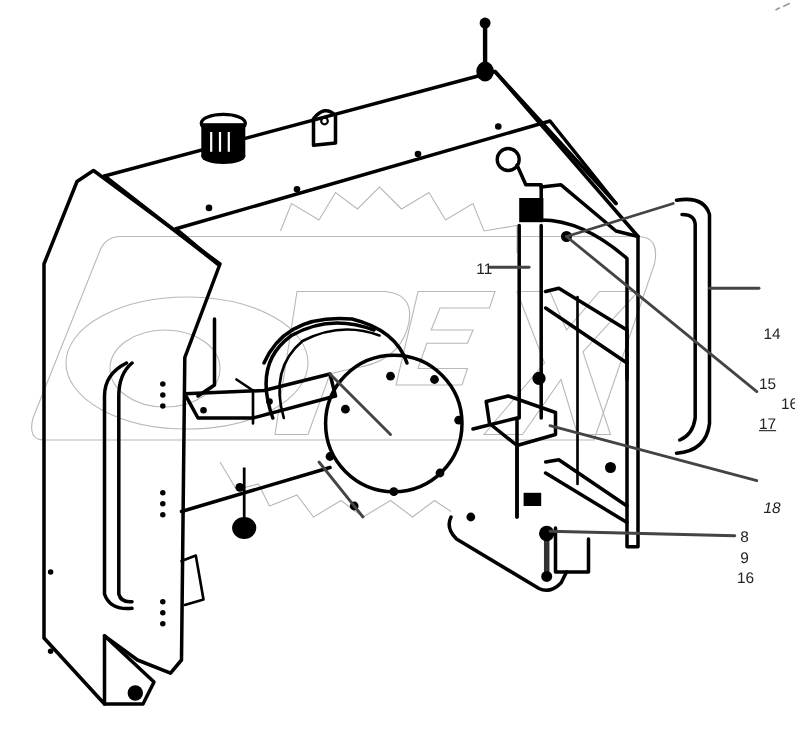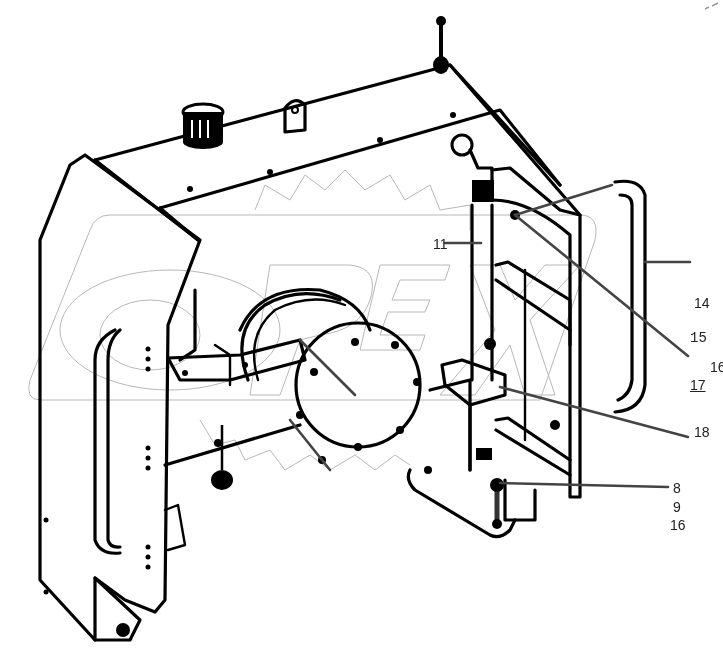--- a/index.html
+++ b/index.html
@@ -164,20 +164,20 @@
       <path class="ldr" d="M515,215 L688,356"></path>
       <path class="ldr" d="M500,387 L688,437"></path>
       <path class="ldr" d="M500,483 L668,487"></path>
     </g>
 
     <path d="M712,6 L718,3 M705,9 L709,7" stroke="#999" stroke-width="1.5"></path>
   </svg>
 
   <div class="label" style="left:433px;top:236px;">11</div>
   <div class="label" style="left:694px;top:255px;margin-top:40px;">14</div>
-  <div class="label" style="left:690px;top:330px;font-family:Liberation Mono, monospace;">15</div>
+  <div class="label" style="left:690px;top:341px;">15</div>
   <div class="label" style="left:710px;top:359px;">16</div>
   <div class="label" style="left:690px;top:377px;text-decoration:underline;">17</div>
-  <div class="label" style="left:694px;top:424px;">18</div>
+  <div class="label" style="left:694px;top:453px;font-style:italic;">18</div>
   <div class="label" style="left:673px;top:480px;">8</div>
   <div class="label" style="left:673px;top:499px;">9</div>
   <div class="label" style="left:670px;top:517px;">16</div>
 </div>
 
 </body></html>

